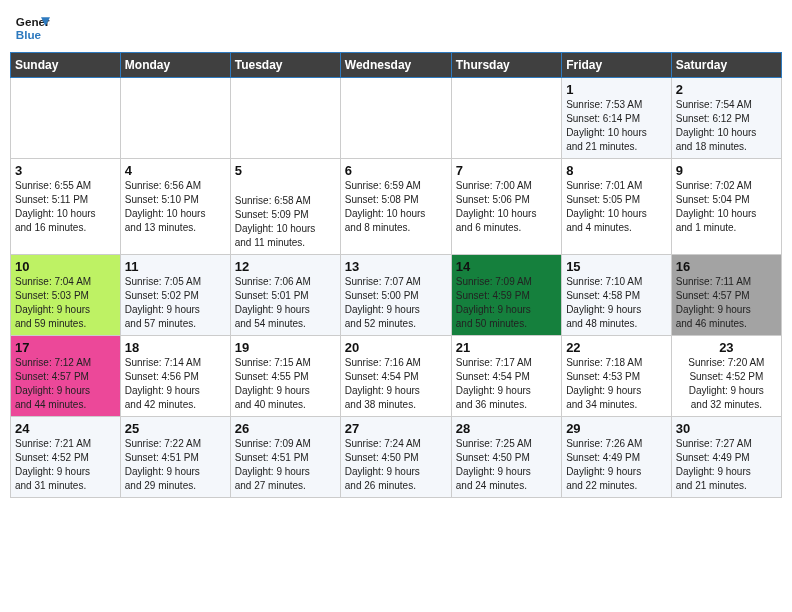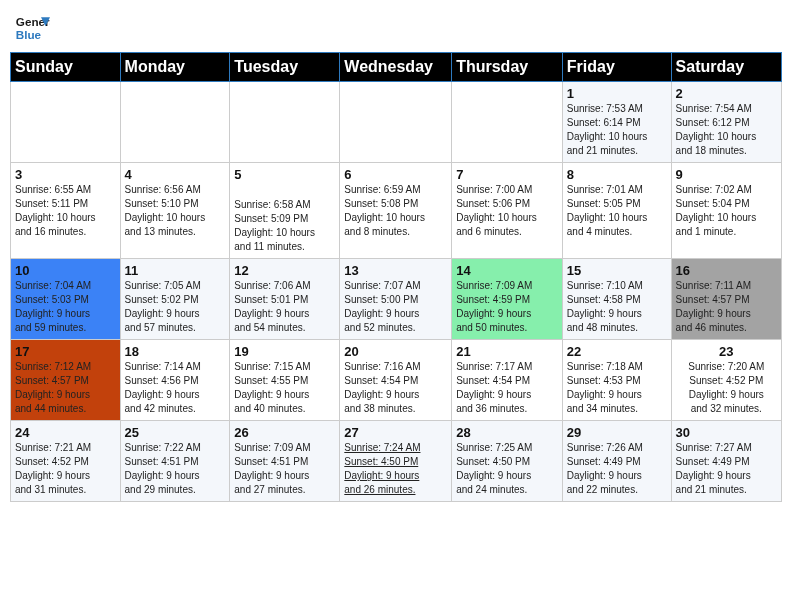--- a/index.html
+++ b/index.html
@@ -37,23 +37,23 @@
     }
     .subtitle {
       font-size: 14px;
       color: #444;
     }
     .calendar {
       width: 100%;
       border-collapse: collapse;
     }
     .calendar th {
-      background: #000000;
+      background: #404040;
       color: #fff;
-      font-size: 16px;
+      font-size: 12px;
       font-weight: bold;
       padding: 5px 4px;
       text-align: left;
       border: 1px solid #2e7abf;
     }
     .calendar td {
       border: 1px solid #ccc;
       vertical-align: top;
       padding: 4px 4px 4px 4px;
       width: 113px;
@@ -180,21 +180,21 @@
         </td>
         <td style="background: rgb(255, 255, 255);">
           <span class="day-num">9</span>
           <div class="day-info" style="white-space: pre-line;">Sunrise: 7:02 AM
 Sunset: 5:04 PM
 Daylight: 10 hours
 and 1 minute.</div>
         </td>
       </tr>
       <tr>
-        <td style="background: #3b82f6; margin-left: 7px;">
+        <td style="background: #bef264; margin-left: 7px;">
           <span class="day-num">10</span>
           <div class="day-info" style="white-space: pre-line;">Sunrise: 7:04 AM
 Sunset: 5:03 PM
 Daylight: 9 hours
 and 59 minutes.</div>
         </td>
         <td style="background: rgb(244, 247, 251);">
           <span class="day-num">11</span>
           <div class="day-info" style="white-space: pre-line;">Sunrise: 7:05 AM
 Sunset: 5:02 PM
@@ -208,21 +208,21 @@
 Daylight: 9 hours
 and 54 minutes.</div>
         </td>
         <td style="background: rgb(244, 247, 251);">
           <span class="day-num">13</span>
           <div class="day-info" style="white-space: pre-line;">Sunrise: 7:07 AM
 Sunset: 5:00 PM
 Daylight: 9 hours
 and 52 minutes.</div>
         </td>
-        <td style="background: #86efac;">
+        <td style="background: #15803d;">
           <span class="day-num">14</span>
           <div class="day-info" style="white-space: pre-line;">Sunrise: 7:09 AM
 Sunset: 4:59 PM
 Daylight: 9 hours
 and 50 minutes.</div>
         </td>
         <td style="background: rgb(244, 247, 251);">
           <span class="day-num">15</span>
           <div class="day-info" style="white-space: pre-line;">Sunrise: 7:10 AM
 Sunset: 4:58 PM
@@ -231,21 +231,21 @@
         </td>
         <td style="background: #a3a3a3;">
           <span class="day-num">16</span>
           <div class="day-info" style="white-space: pre-line;">Sunrise: 7:11 AM
 Sunset: 4:57 PM
 Daylight: 9 hours
 and 46 minutes.</div>
         </td>
       </tr>
       <tr>
-        <td style="background: #c2410c;">
+        <td style="background: #ec4899;">
           <span class="day-num">17</span>
           <div class="day-info" style="white-space: pre-line;">Sunrise: 7:12 AM
 Sunset: 4:57 PM
 Daylight: 9 hours
 and 44 minutes.</div>
         </td>
         <td style="background: rgb(255, 255, 255);">
           <span class="day-num">18</span>
           <div class="day-info" style="white-space: pre-line;">Sunrise: 7:14 AM
 Sunset: 4:56 PM
@@ -305,21 +305,21 @@
         </td>
         <td style="background: rgb(244, 247, 251);">
           <span class="day-num">26</span>
           <div class="day-info" style="white-space: pre-line;">Sunrise: 7:09 AM
 Sunset: 4:51 PM
 Daylight: 9 hours
 and 27 minutes.</div>
         </td>
         <td style="background: rgb(244, 247, 251);">
           <span class="day-num">27</span>
-          <div class="day-info" style="white-space: pre-line; text-decoration: underline;">Sunrise: 7:24 AM
+          <div class="day-info" style="white-space: pre-line;">Sunrise: 7:24 AM
 Sunset: 4:50 PM
 Daylight: 9 hours
 and 26 minutes.</div>
         </td>
         <td style="background: rgb(244, 247, 251);">
           <span class="day-num">28</span>
           <div class="day-info" style="white-space: pre-line;">Sunrise: 7:25 AM
 Sunset: 4:50 PM
 Daylight: 9 hours
 and 24 minutes.</div>

